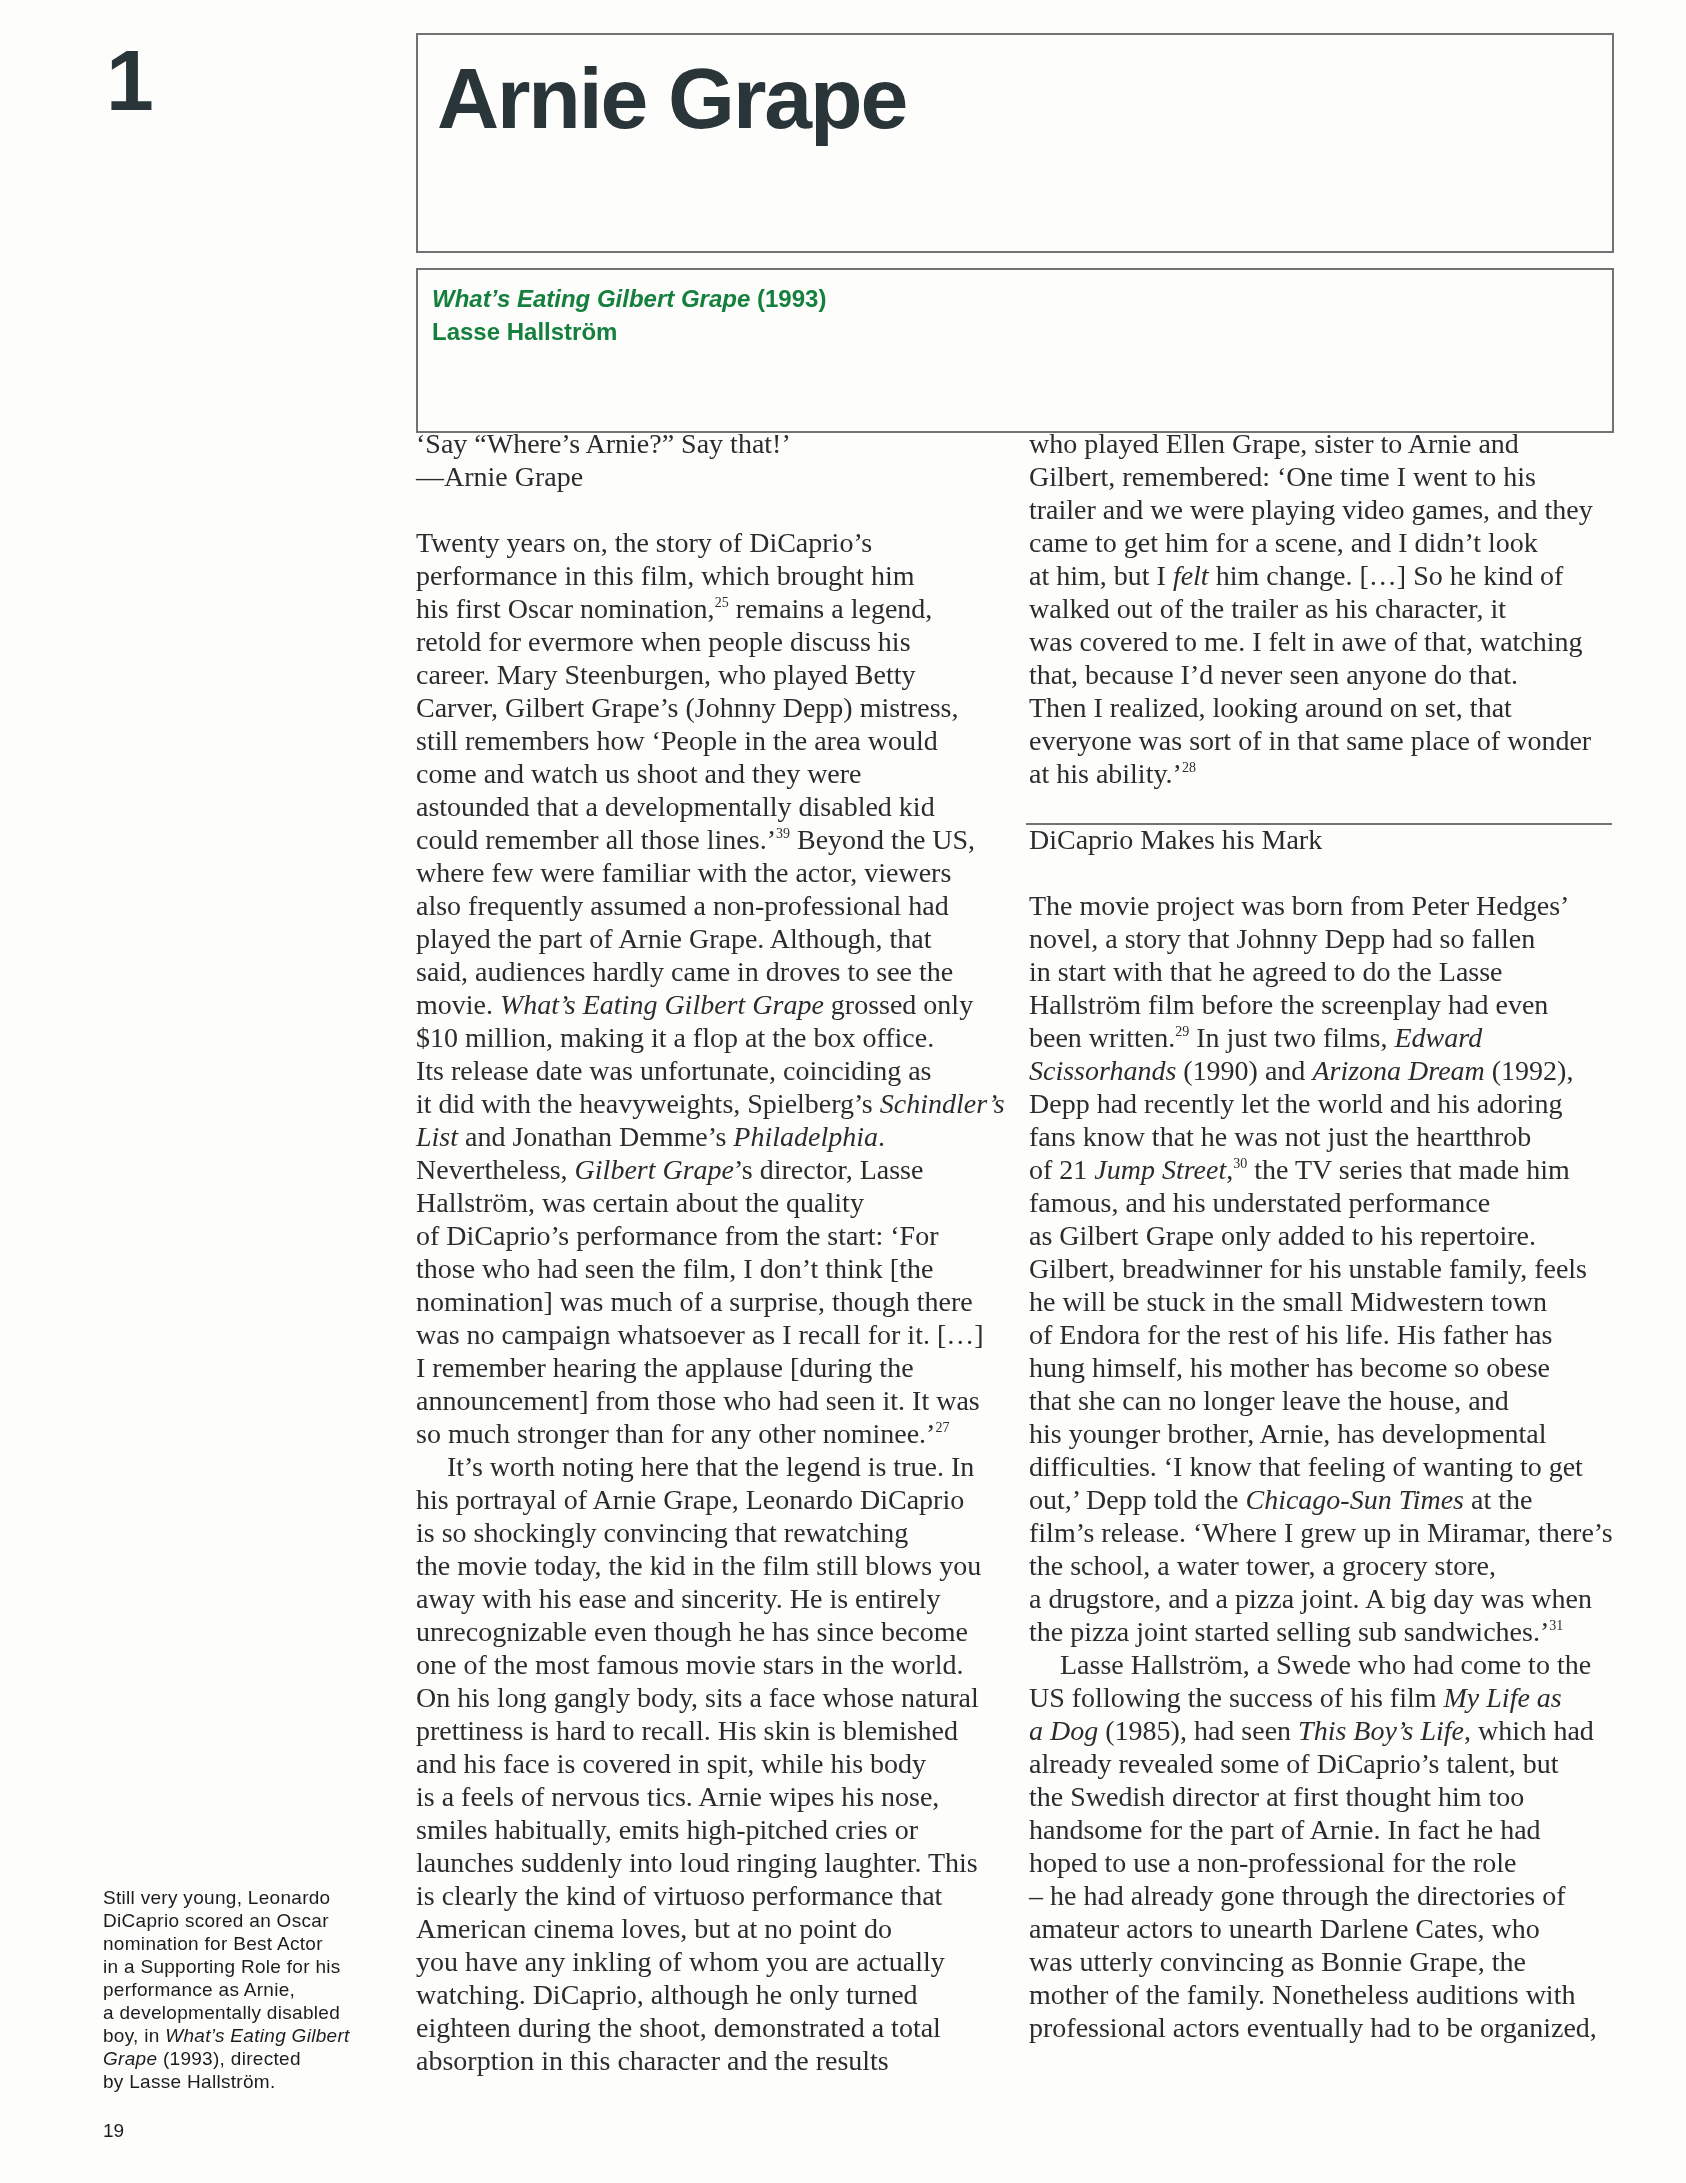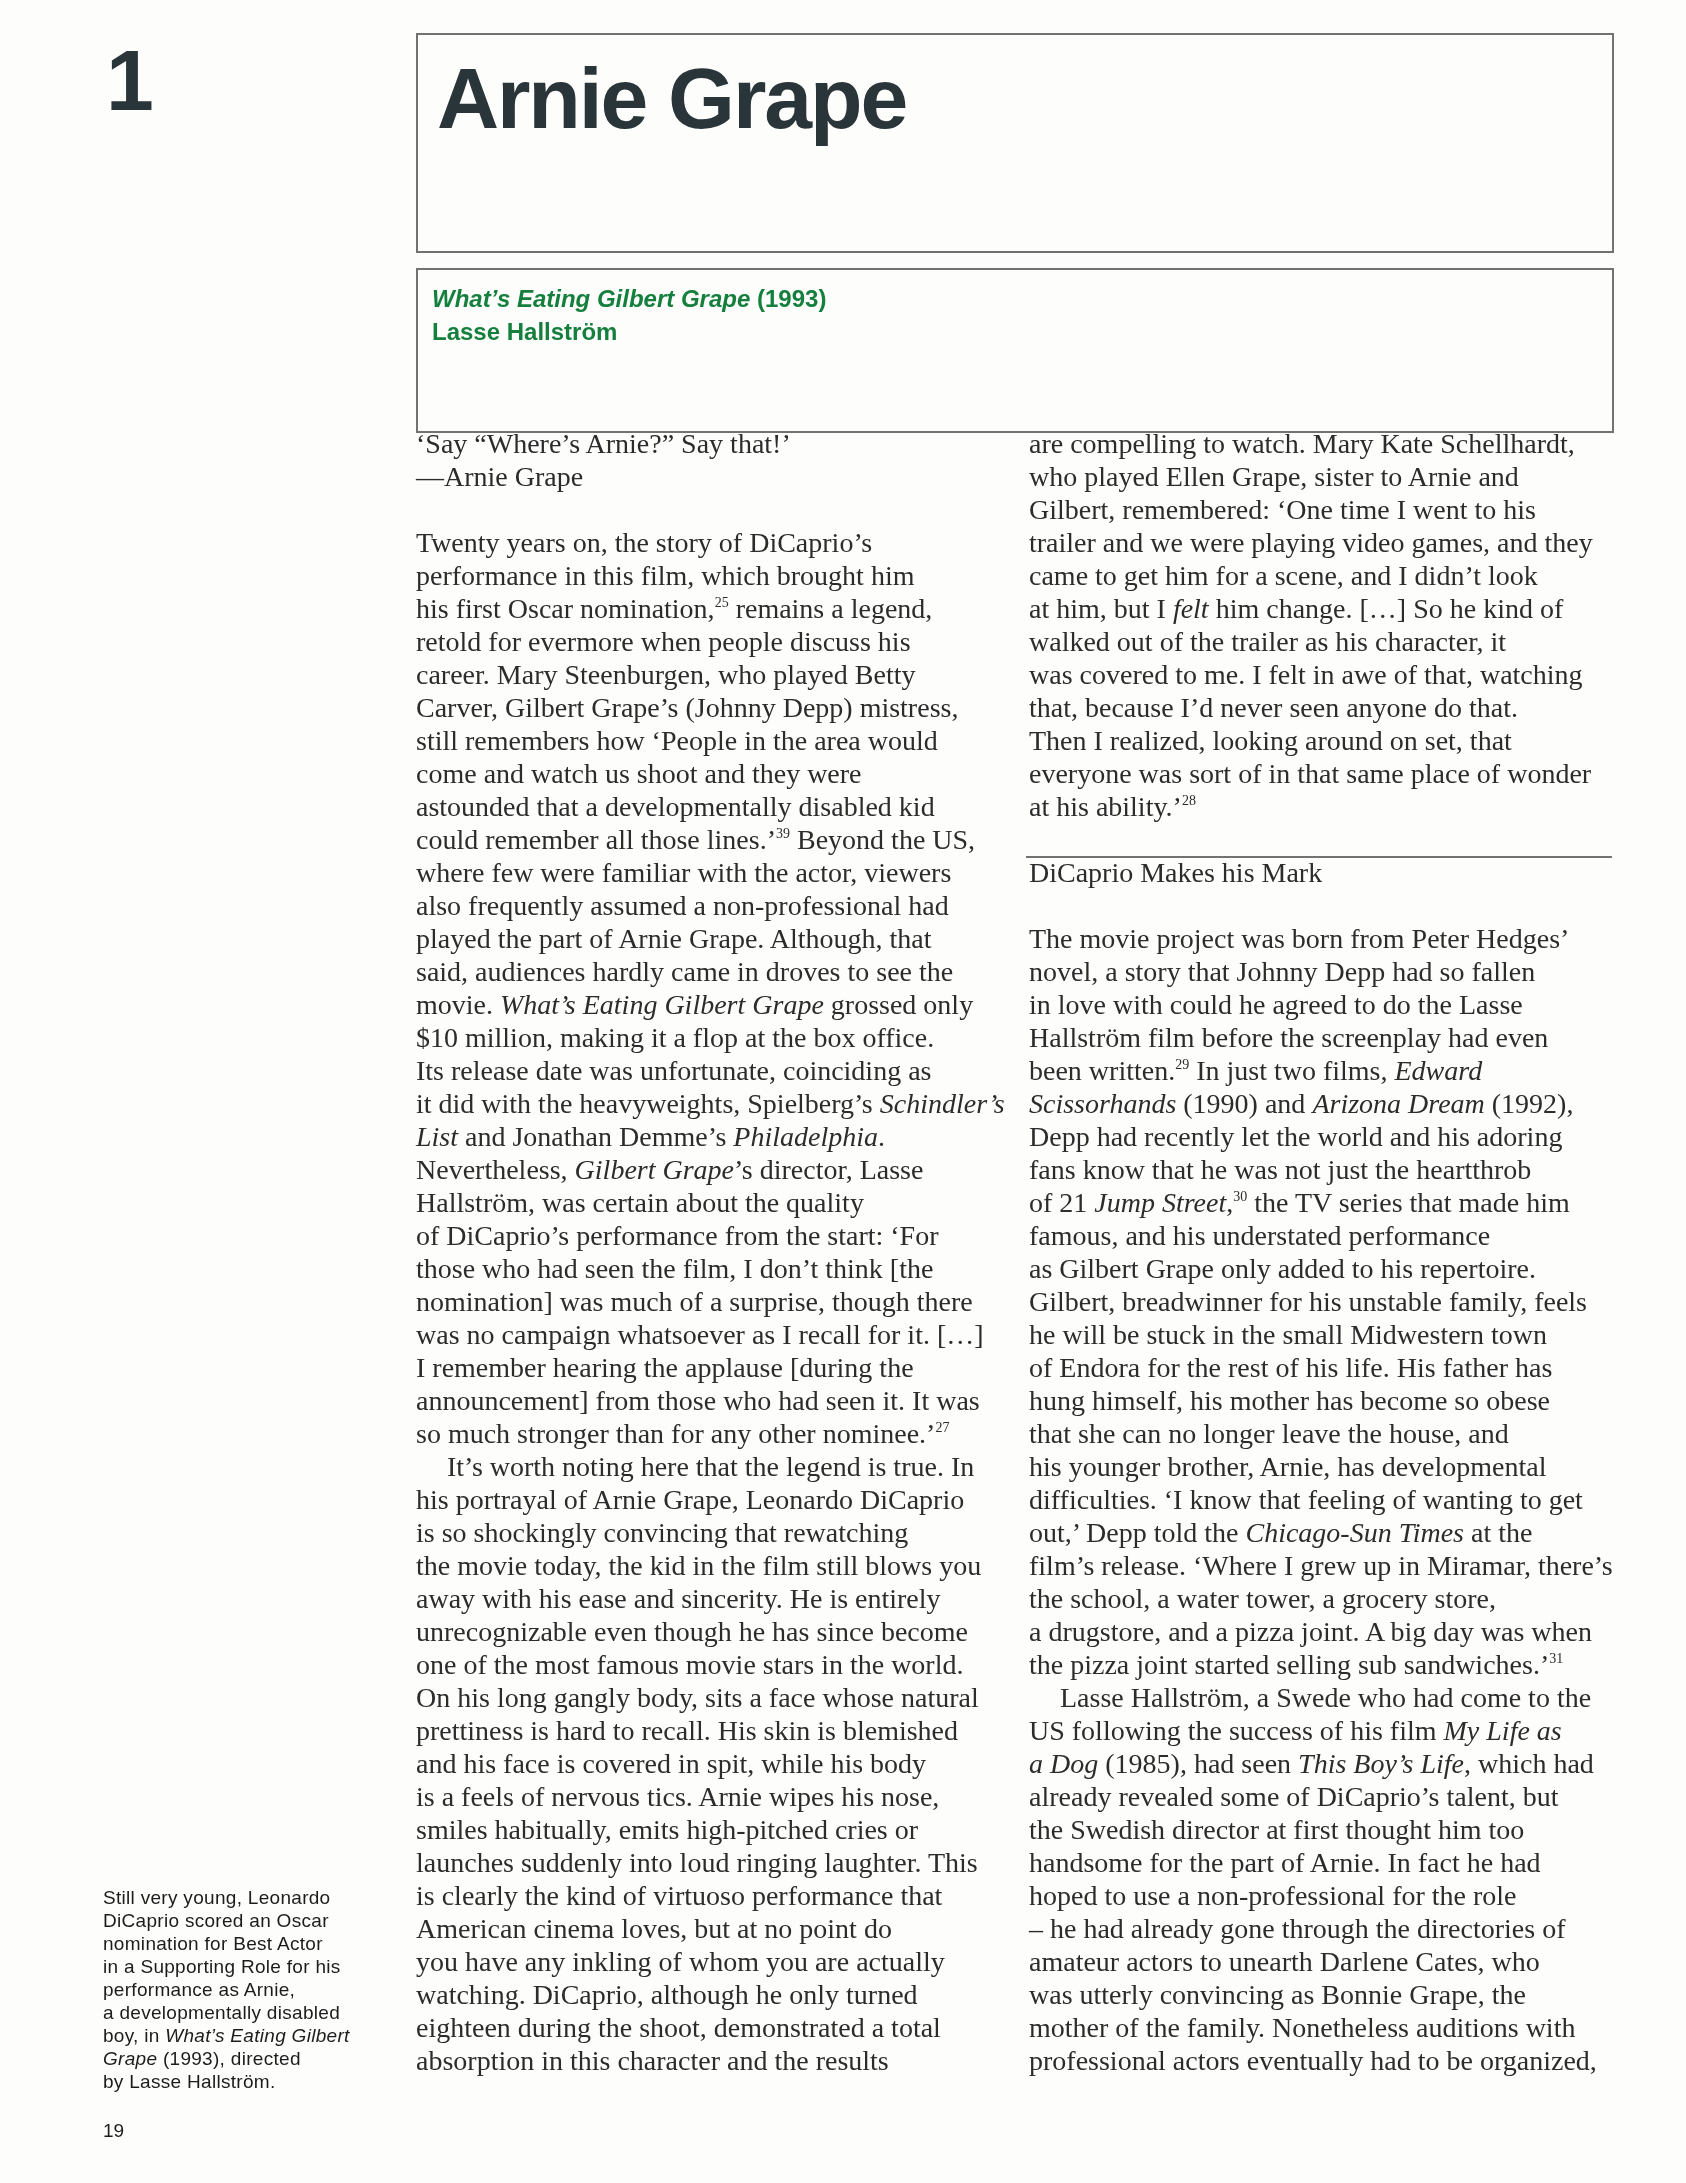--- a/index.html
+++ b/index.html
@@ -163,38 +163,37 @@
       <div class="line"><span>launches suddenly into loud ringing laughter. This</span></div>
       <div class="line"><span>is clearly the kind of virtuoso performance that</span></div>
       <div class="line"><span>American cinema loves, but at no point do</span></div>
       <div class="line"><span>you have any inkling of whom you are actually</span></div>
       <div class="line"><span>watching. DiCaprio, although he only turned</span></div>
       <div class="line"><span>eighteen during the shoot, demonstrated a total</span></div>
       <div class="line"><span>absorption in this character and the results</span></div>
     </div>
 
   <div class="col right">
-      <div class="line"><span>are compelling to watch. Mary Kate Schellhardt,</span></div>
       <div class="line"><span>who played Ellen Grape, sister to Arnie and</span></div>
       <div class="line"><span>Gilbert, remembered: ‘One time I went to his</span></div>
       <div class="line"><span>trailer and we were playing video games, and they</span></div>
       <div class="line"><span>came to get him for a scene, and I didn’t look</span></div>
       <div class="line"><span>at him, but I </span><span class="it">felt</span><span> him change. […] So he kind of</span></div>
       <div class="line"><span>walked out of the trailer as his character, it</span></div>
       <div class="line"><span>was covered to me. I felt in awe of that, watching</span></div>
       <div class="line"><span>that, because I’d never seen anyone do that.</span></div>
       <div class="line"><span>Then I realized, looking around on set, that</span></div>
       <div class="line"><span>everyone was sort of in that same place of wonder</span></div>
       <div class="line"><span>at his ability.’</span><sup>28</sup></div>
       <div class="line"><span></span></div>
       <div class="line heading"><span>DiCaprio Makes his Mark</span></div>
       <div class="line"><span></span></div>
       <div class="line"><span>The movie project was born from Peter Hedges’</span></div>
       <div class="line"><span>novel, a story that Johnny Depp had so fallen</span></div>
-      <div class="line"><span>in love with could he agreed to do the Lasse</span></div>
+      <div class="line"><span>in start with that he agreed to do the Lasse</span></div>
       <div class="line"><span>Hallström film before the screenplay had even</span></div>
       <div class="line"><span>been written.</span><sup>29</sup><span> In just two films, </span><span class="it">Edward</span></div>
       <div class="line"><span class="it">Scissorhands</span><span> (1990) and </span><span class="it">Arizona Dream</span><span> (1992),</span></div>
       <div class="line"><span>Depp had recently let the world and his adoring</span></div>
       <div class="line"><span>fans know that he was not just the heartthrob</span></div>
       <div class="line"><span>of 21 </span><span class="it">Jump Street</span><span>,</span><sup>30</sup><span> the TV series that made him</span></div>
       <div class="line"><span>famous, and his understated performance</span></div>
       <div class="line"><span>as Gilbert Grape only added to his repertoire.</span></div>
       <div class="line"><span>Gilbert, breadwinner for his unstable family, feels</span></div>
       <div class="line"><span>he will be stuck in the small Midwestern town</span></div>

